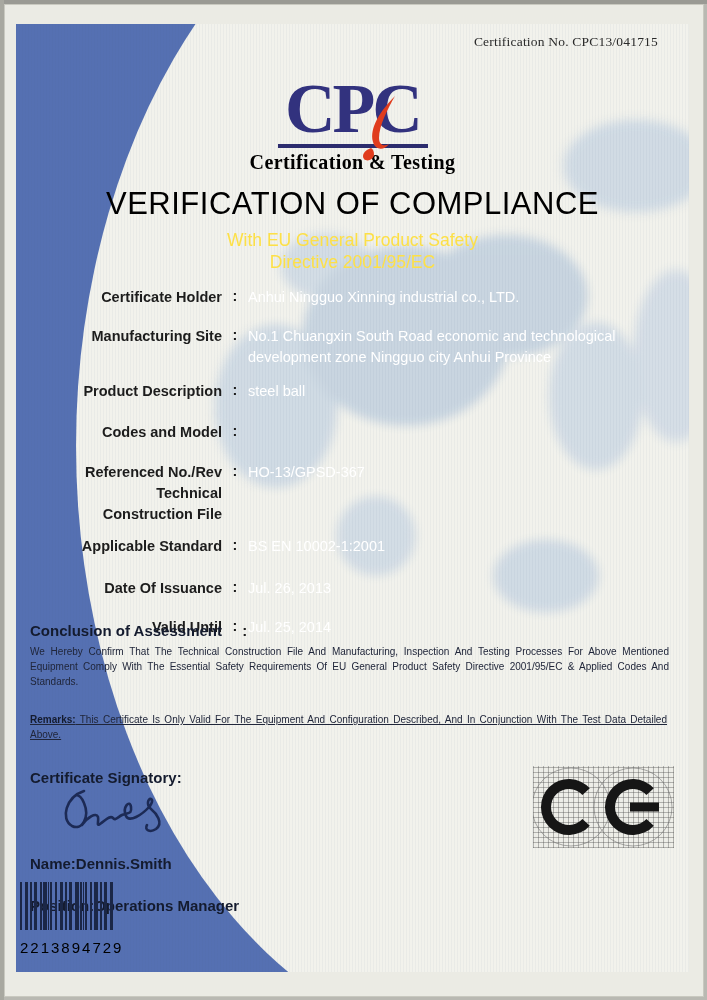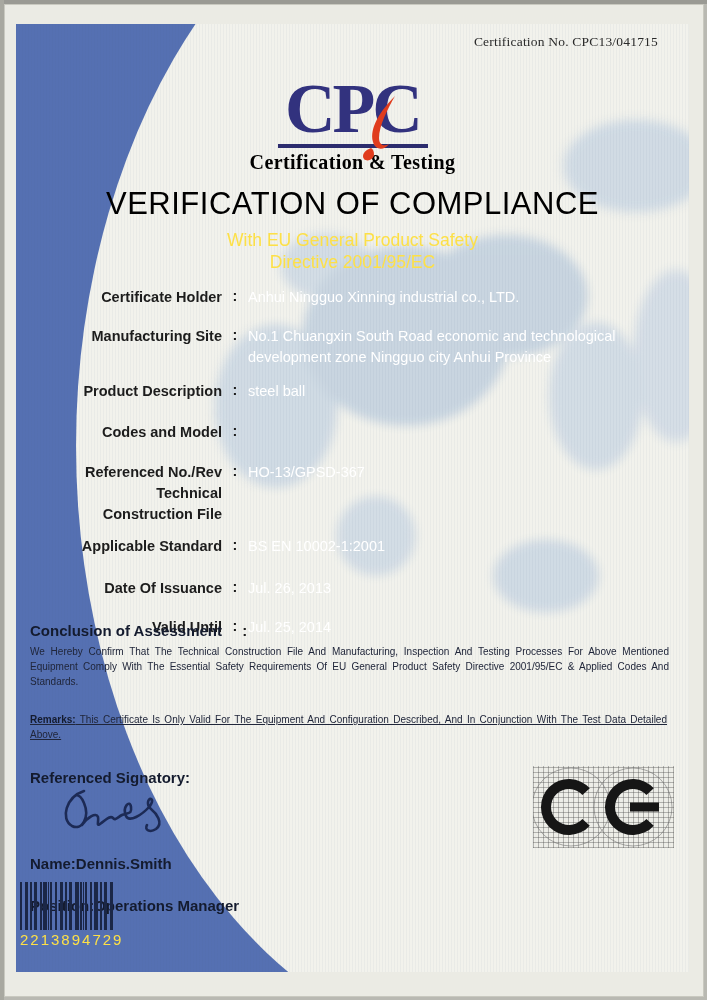--- a/index.html
+++ b/index.html
@@ -96,21 +96,21 @@
   .ce svg{position:absolute;inset:0;}
 
   .barcode-wrap{position:absolute;left:4px;top:858px;}
   .barcode{
     width:94px;height:48px;
     background-image:
       repeating-linear-gradient(90deg,#1b2747 0 2px,transparent 2px 5px),
       repeating-linear-gradient(90deg,#1b2747 0 1px,transparent 1px 7px),
       repeating-linear-gradient(90deg,transparent 0 6px,#1b2747 6px 8px,transparent 8px 17px);
   }
-  .barcode-num{font-size:15px;letter-spacing:2px;color:#fde047;margin-top:1px;}
+  .barcode-num{font-size:15px;letter-spacing:2px;color:#000000;margin-top:9px;}
 
   .footer{position:absolute;right:18px;top:870px;text-align:right;font-size:10.5px;line-height:21.5px;color:#2b2b2b;letter-spacing:.4px;}
 
   .scan-top{position:absolute;left:0;top:0;width:100%;height:4px;background:#9a9a94;}
   .scan-left{position:absolute;left:0;top:0;width:4px;height:100%;background:#a8a8a0;}
 </style>
 </head>
 <body>
 
 <div class="paper"></div>
@@ -198,21 +198,21 @@
         <span class="fcolon">:</span>
       </div>
       <p class="para">We Hereby Confirm That The Technical Construction File And Manufacturing, Inspection And Testing Processes For Above Mentioned Equipment Comply With The Essential Safety Requirements Of EU General Product Safety Directive 2001/95/EC &amp; Applied Codes And Standards.</p>
     </div>
 
     <div class="remarks">
       <p class="para"><b>Remarks:</b><span> This Certificate Is Only Valid For The Equipment And Configuration Described, And In Conjunction With The Test Data Detailed Above.</span></p>
     </div>
 
     <div class="signatory">
-      <div class="sec-head">Referenced Signatory:</div>
+      <div class="sec-head">Certificate Signatory:</div>
       <svg class="sig-svg" width="160" height="56" viewBox="0 0 160 56">
         <path d="M32,6 C14,12 8,34 20,41 C30,46 38,32 32,18 C30,13 27,10 24,10 M30,40 C36,32 44,27 46,32 C47,36 44,42 48,39 C54,35 58,30 61,33 C63,36 66,32 70,30 C76,27 80,30 79,22 C78,14 70,22 74,31 C77,38 90,30 98,21 C100,18 101,15 99,14 C96,13 94,20 99,24 C104,28 112,38 104,44 C98,48 92,45 95,40" fill="none" stroke="#1c2a55" stroke-width="2.6" stroke-linecap="round" stroke-linejoin="round"></path>
       </svg>
       <div class="sig-name">
         <div>Name:Dennis.Smith</div>
         <div>Position:Operations Manager</div>
       </div>
     </div>
 
     <div class="ce">

